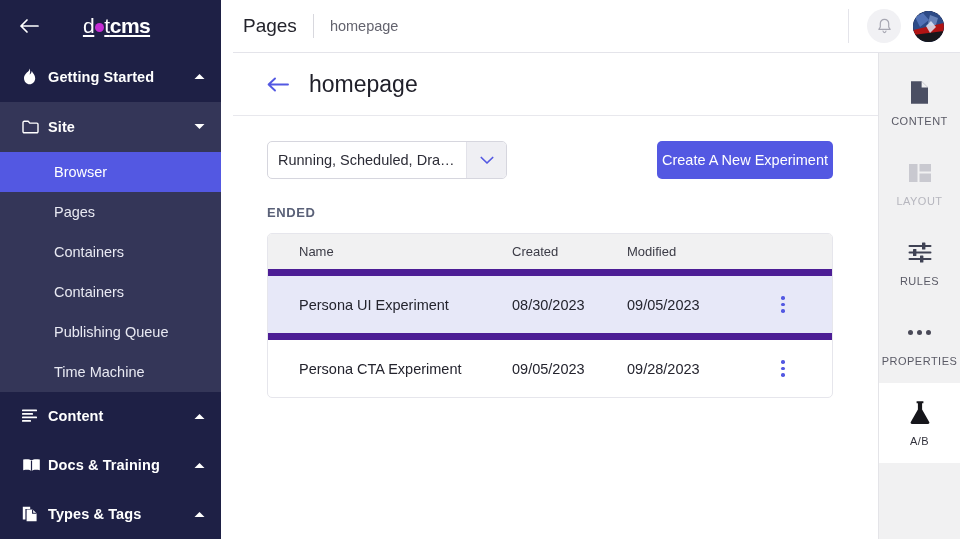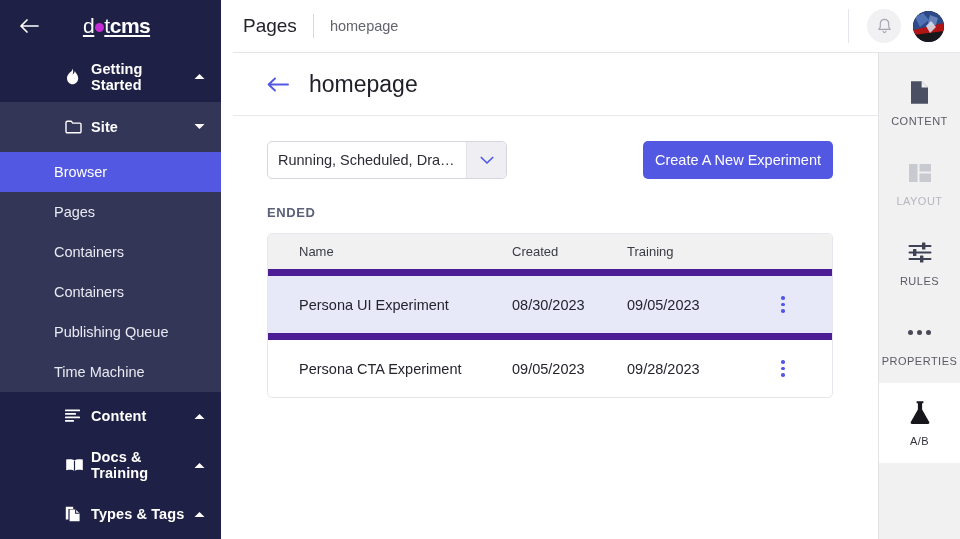--- a/index.html
+++ b/index.html
@@ -46,21 +46,20 @@
     background: #C42CD4; vertical-align: 1px;
     margin: 0 0.5px;
   }
   .logo .bd { font-weight: 800; letter-spacing: -0.6px; }
 
   .sb-group-head {
     height: 50px; display: flex; align-items: center;
     padding: 0 14px 0 22px; cursor: pointer;
     color: #ffffff; font-size: 14.5px; font-weight: 700;
     letter-spacing: 0.1px;
-    margin-left: 43px;
   }
   .sb-group-head .gicon {
     width: 26px; flex: 0 0 26px;
     display: flex; align-items: center; justify-content: flex-start;
   }
   .sb-group-head .glabel { flex: 1; }
   .sb-group-head .gchev { width: 16px; flex: 0 0 16px; display: flex; justify-content: center; }
 
   .sb-section-open { background: #343658; }
   .sb-section-open .sb-group-head { background: #343658; }
@@ -126,21 +125,21 @@
   .select-btn {
     width: 40px; flex: 0 0 40px;
     background: #EFEFF3; border-left: 1px solid #E2E2E9;
     display: flex; align-items: center; justify-content: center;
   }
   .toolbar-spacer { flex: 1; }
   .btn-primary {
     height: 38px; background: #5358E2; color: #ffffff;
     border: none; border-radius: 5px;
     font-family: "Liberation Sans", sans-serif;
-    font-size: 14.5px; padding: 0 12px; cursor: pointer;
+    font-size: 14.5px; padding: 0 5px; cursor: pointer;
     white-space: nowrap;
   }
 
   .group-label {
     margin-top: 26px;
     font-size: 13px; font-weight: 700; letter-spacing: 0.6px;
     color: #5A6178; text-transform: uppercase;
   }
 
   .table {
@@ -371,21 +370,21 @@
             <div class="toolbar-spacer"></div>
             <button class="btn-primary">Create A New Experiment</button>
           </div>
 
           <div class="group-label">ENDED</div>
 
           <div class="table">
             <div class="tr thead">
               <div class="td col-name">Name</div>
               <div class="td col-created">Created</div>
-              <div class="td col-modified">Training</div>
+              <div class="td col-modified">Modified</div>
               <div class="td col-actions"></div>
             </div>
 
             <div class="tr tbody-row sel">
               <div class="td col-name">Persona UI Experiment</div>
               <div class="td col-created">08/30/2023</div>
               <div class="td col-modified">09/05/2023</div>
               <div class="td col-actions">
                 <span class="kebab">
                     <i></i>

